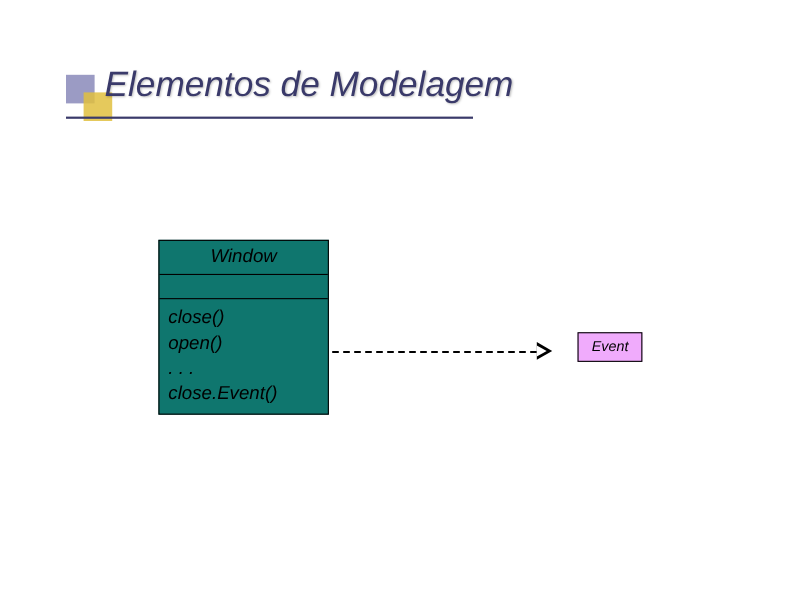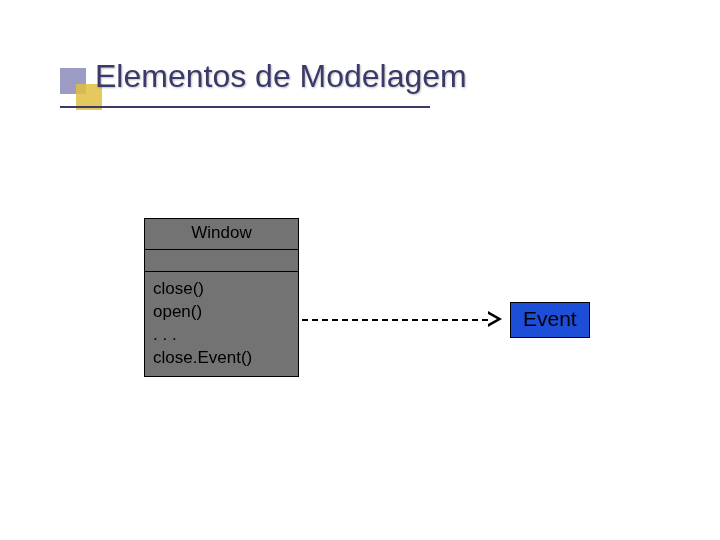--- a/index.html
+++ b/index.html
@@ -1,15 +1,15 @@
 <!DOCTYPE html>
 <html><head>
 <meta charset="utf-8">
 <style>
-  * { box-sizing: border-box; }
+  * { box-sizing: border-box; font-style: italic; }
   body {
     margin: 0;
     padding: 0;
     width: 720px;
     height: 540px;
     background: #ffffff;
     font-family: Verdana, Geneva, sans-serif;
     position: relative;
     overflow: hidden;
   }
@@ -59,21 +59,21 @@
   }
   .uml-class {
     position: absolute;
     top: 218px;
     left: 144px;
     width: 155px;
     border: 1.5px solid #000;
     font-family: Verdana, Geneva, sans-serif;
     font-size: 17px;
     color: #000;
-    background: #737373;
+    background: #0f766e;
   }
   .uml-name {
     text-align: center;
     padding: 4px 4px 6px 4px;
   }
   .uml-sep {
     border-top: 1.5px solid #000;
     height: 22px;
   }
   .uml-ops {
@@ -112,25 +112,25 @@
     left: -14px;
     width: 0;
     height: 0;
     border-top: 5px solid transparent;
     border-bottom: 5px solid transparent;
     border-left: 9px solid #fff;
   }
   .event-box {
     position: absolute;
     top: 302px;
-    left: 510px;
+    left: 525px;
     border: 1.5px solid #000;
     padding: 4px 12px 6px 12px;
-    font-size: 21px;
-    background: #1d4ed8;
+    font-size: 13px;
+    background: #f0abfc;
   }
 </style>
 </head>
 <body>
 
 <div class="logo">
   <div class="sq1"></div>
   <div class="sq2"></div>
 </div>
 

